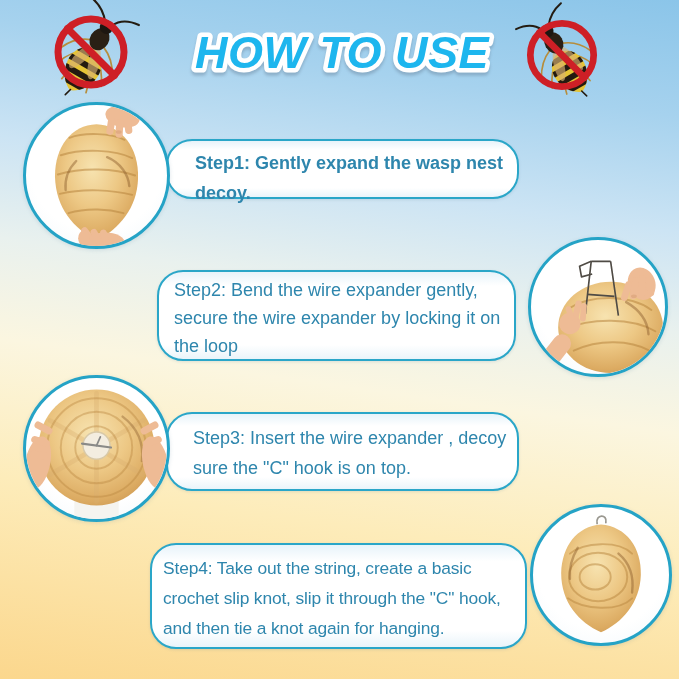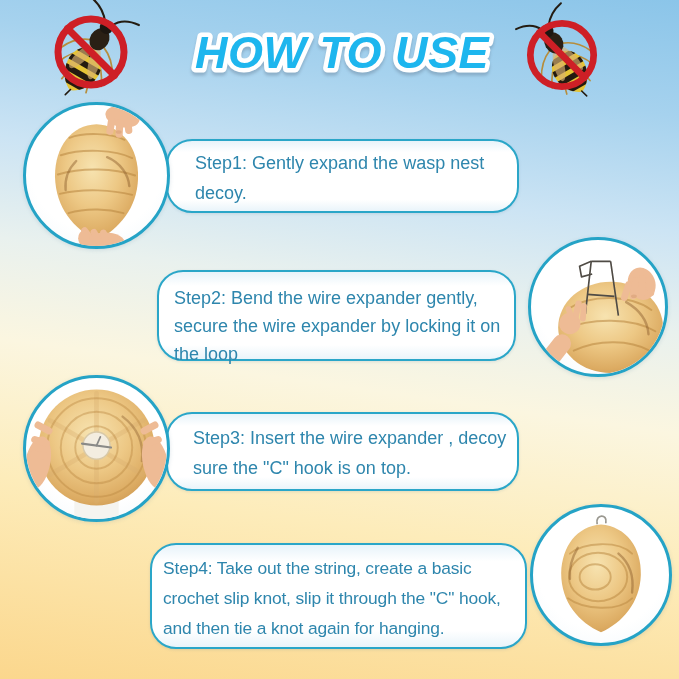--- a/index.html
+++ b/index.html
@@ -34,23 +34,23 @@
   .wasp-right{left:514px;top:7px;width:96px;height:96px;}
   
   .step-card{
     position:absolute;z-index:2;
     border:2.5px solid #2aa6c8;border-radius:26px;
     background:linear-gradient(180deg,#e7f3fa 0%,#ffffff 16%,#ffffff 84%,#e9f4fa 100%);
     box-shadow:0 1px 3px rgba(90,130,155,.18);
     color:#2e86ad;
   }
   .step-card p{margin:0;font-size:18px;line-height:30px;}
-  #card1{left:166px;top:139px;width:353px;height:74px;padding:7px 10px 0 27px;}
+  #card1{left:166px;top:139px;width:353px;height:60px;padding:7px 10px 0 27px;font-weight:bold;}
   #card2{left:157px;top:270px;width:359px;height:91px;padding:4px 4px 0 15px;}
-  #card2 p{line-height:28px;margin-top:8px;}
+  #card2 p{line-height:28px;}
   #card3{left:166px;top:412px;width:353px;height:79px;padding:9px 6px 0 25px;}
   #card4{left:150px;top:543px;width:377px;height:106px;padding:8px 2px 0 11px;}
   #card4 p{font-size:17.4px;line-height:30px;letter-spacing:-0.15px;}
   
   .photo-circle{
     position:absolute;z-index:3;border-radius:50%;
     border:3px solid #25a3c6;
     background:radial-gradient(circle at 50% 42%, #ffffff 62%, #f1f7fb 100%);
     overflow:hidden;
     box-shadow:0 1px 4px rgba(90,130,155,.2);

